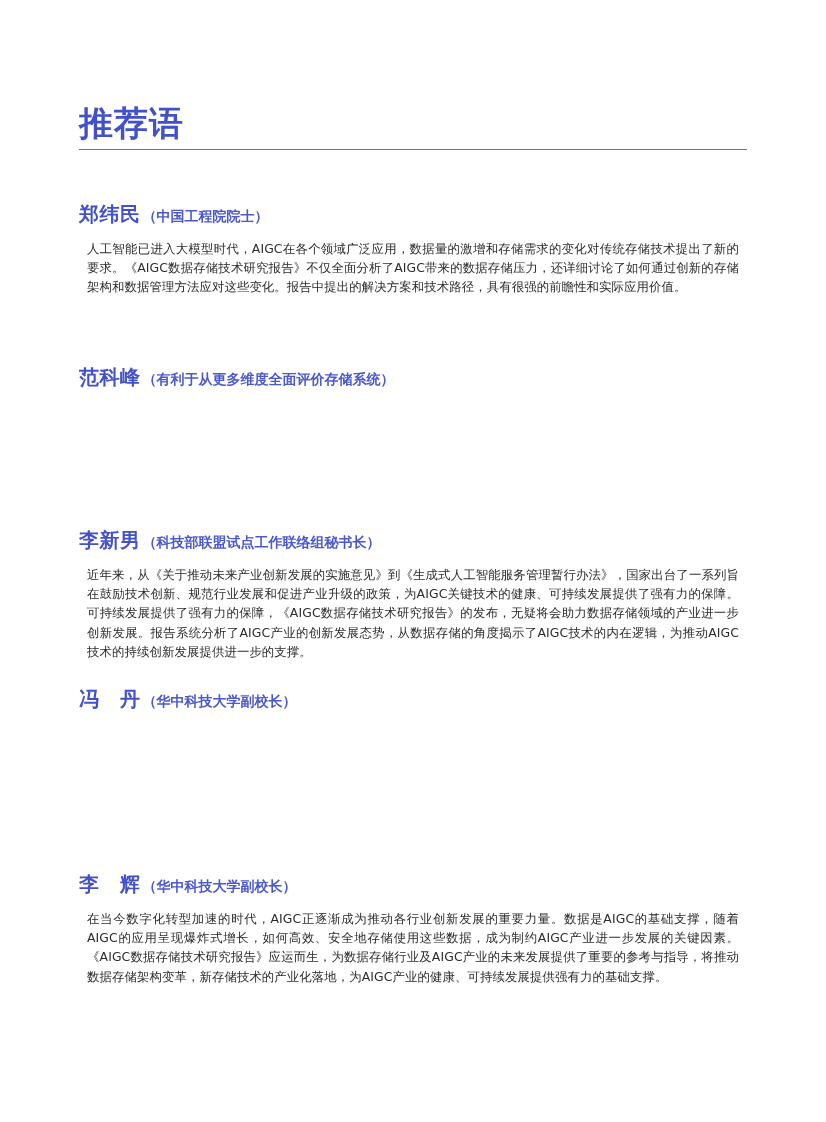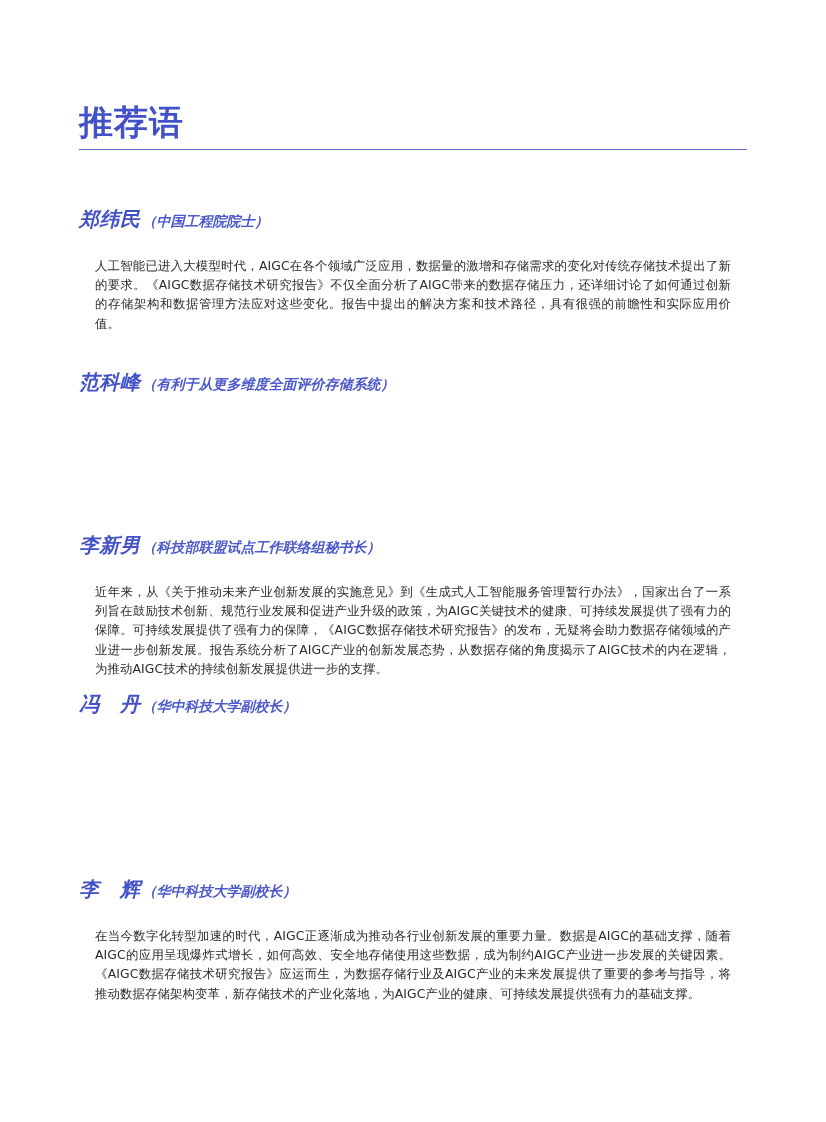--- a/index.html
+++ b/index.html
@@ -19,56 +19,54 @@
     .page-title {
       position: absolute;
       left: 0;
       top: 101px;
       margin: 0;
       font-size: 34px;
       line-height: 44px;
       font-weight: bold;
       color: #4351c8;
       letter-spacing: 1px;
-      font-family: Liberation Serif, serif;
     }
     .title-rule {
       position: absolute;
       left: 0;
       top: 149px;
       width: 668px;
       height: 0;
       border: none;
       border-top: 1.5px solid #5f6ad6;
       margin: 0;
     }
     .section {
       position: absolute;
       left: 0;
       width: 668px;
     }
     .section-heading {
       margin: 0 0 10px 0;
-      line-height: 37px;
+      line-height: 26px;
       white-space: nowrap;
-      font-style: italic;
     }
     .person-name {
       font-size: 20px;
       font-weight: bold;
       color: #4351c8;
       letter-spacing: 0.5px;
     }
     .person-title {
       font-size: 14px;
       color: #4b59cc;
       margin-left: 2px;
     }
     .section-body {
-      margin: 16px;
+      margin: 8px;
       font-size: 12.4px;
       line-height: 19.2px;
       color: #2b2b2b;
       text-align: justify;
       text-justify: inter-character;
       letter-spacing: 0.1px;
     }
   </style>
 </head>
 <body>

